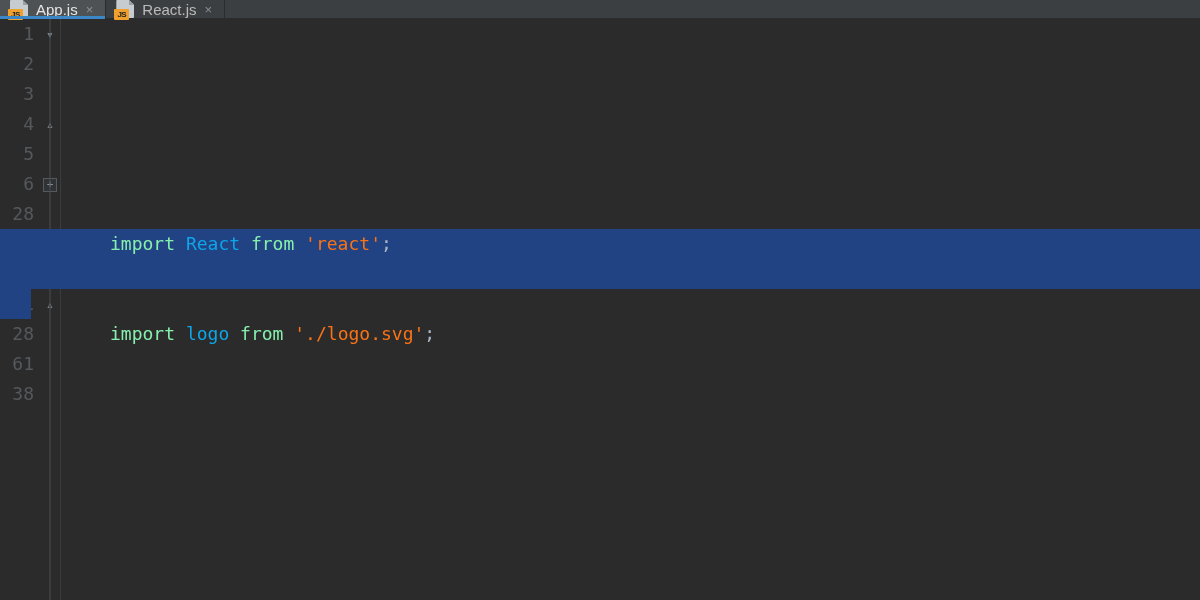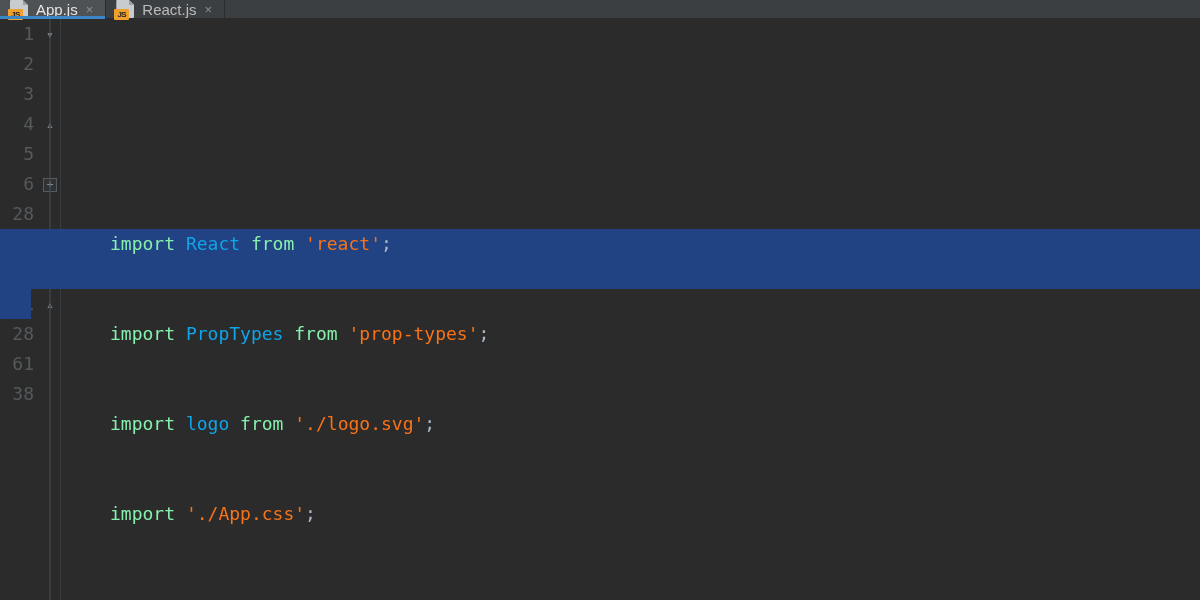--- a/index.html
+++ b/index.html
@@ -110,23 +110,21 @@
       <span class="iline i1"></span>
     </div>
 
     <div class="code">
       
       <div class="sel-full" style="top:210px;"></div>
       <div class="sel-full" style="top:240px;"></div>
       <div class="sel-short" style="top: 270px; width: 31px;"></div>
 
       <div class="row txt"><span class="kw">import</span> <span class="id">React</span> <span class="kw">from</span> <span class="str">'react'</span><span class="op">;</span></div>
-      <div class="row txt"><span class="kw">import</span> <span class="id">PropTypes</span> <span class="kw">from</span> <span class="str">'prop-types'</span><span class="op">;</span></div>
       <div class="row txt"><span class="kw">import</span> <span class="id">logo</span> <span class="kw">from</span> <span class="str">'./logo.svg'</span><span class="op">;</span></div>
-      <div class="row txt"><span class="kw">import</span> <span class="str">'./App.css'</span><span class="op">;</span></div>
       <div class="row txt"></div>
       
       
       
       
       
       
       
       
     </div>

